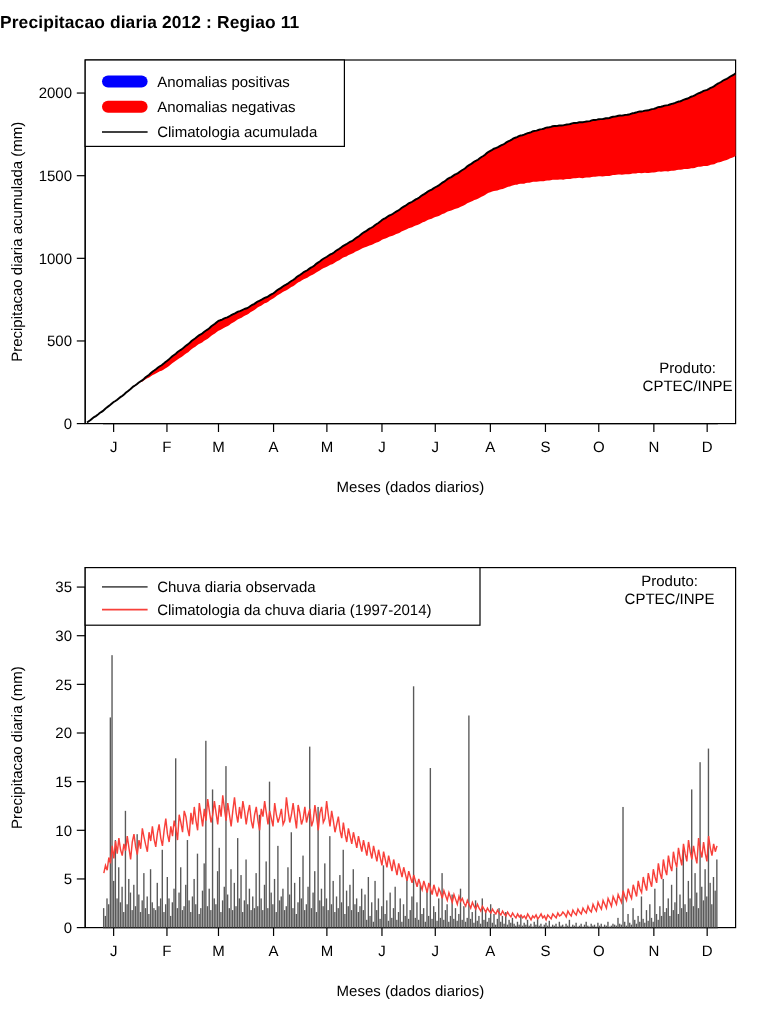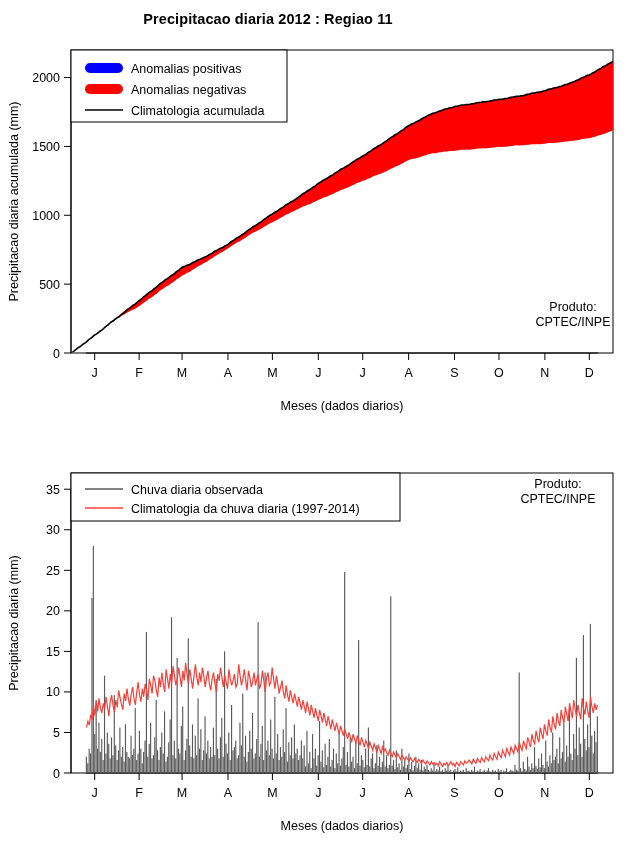--- a/index.html
+++ b/index.html
@@ -1,18 +1,18 @@
 <!DOCTYPE html>
 <html><head>
 <meta charset="utf-8">
 <style>
   html,body{margin:0;padding:0;background:#ffffff;}
   body{width:640px;height:850px;font-family:"Liberation Sans",sans-serif;color:#000;overflow:hidden;position:relative;}
   .figure{position:absolute;left:0;top:0;width:640px;height:850px;}
-  .title{position:absolute;left:12px;top:11px;width:512px;text-align:center;font-size:14.5px;font-weight:bold;letter-spacing:.1px;}
+  .title{position:absolute;left:0;top:11px;width:512px;text-align:left;font-size:14.5px;font-weight:bold;letter-spacing:.1px;}
   .panel{position:absolute;}
   #panel-top{left:0;top:30px;width:640px;height:420px;}
   #panel-bottom{left:0;top:450px;width:640px;height:400px;}
   svg{display:block;}
   .axis-title{font-size:12.5px;fill:#000;font-family:"Liberation Sans",sans-serif;}
   .tick-label{font-size:12.5px;fill:#000;font-family:"Liberation Sans",sans-serif;}
   .legend-label{font-size:12.5px;fill:#000;font-family:"Liberation Sans",sans-serif;}
   .produto{font-size:12.5px;fill:#000;font-family:"Liberation Sans",sans-serif;}
   .frame{fill:none;stroke:#000;stroke-width:1;}
   .axisline{stroke:#000;stroke-width:1;fill:none;}

